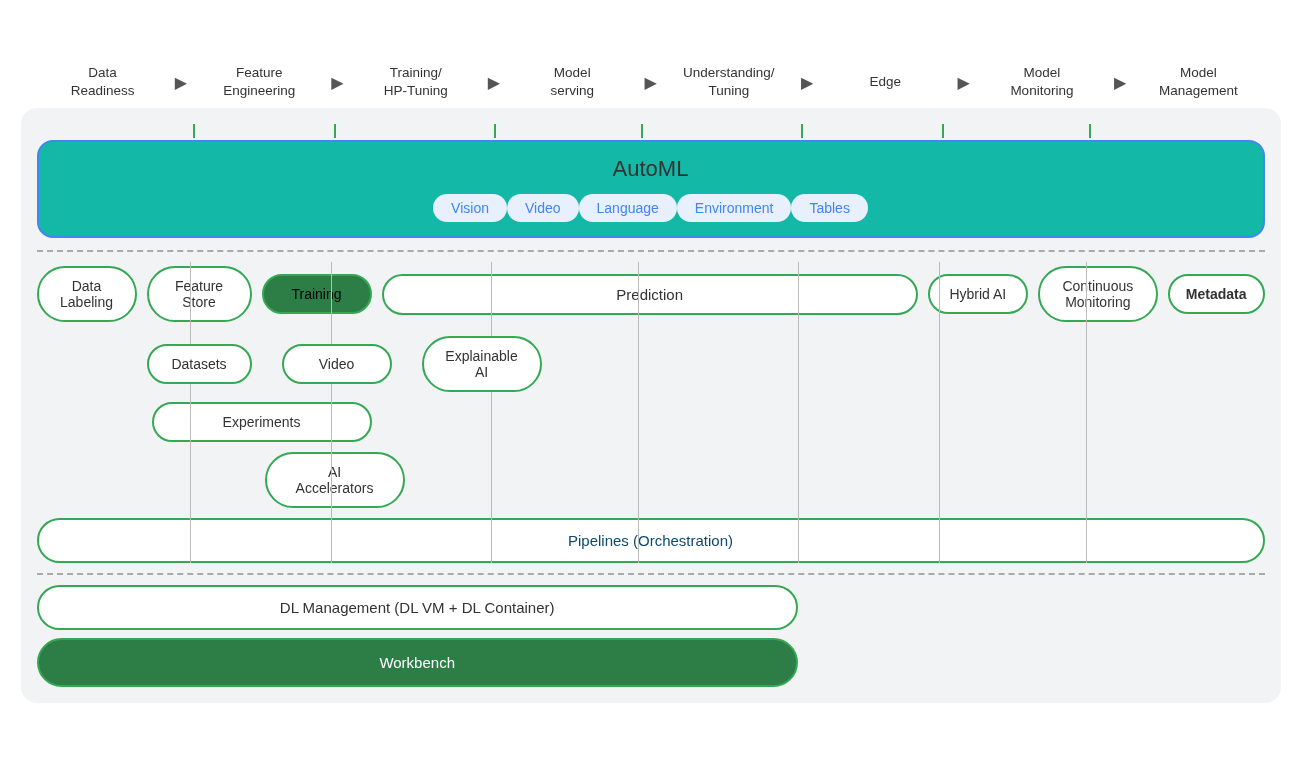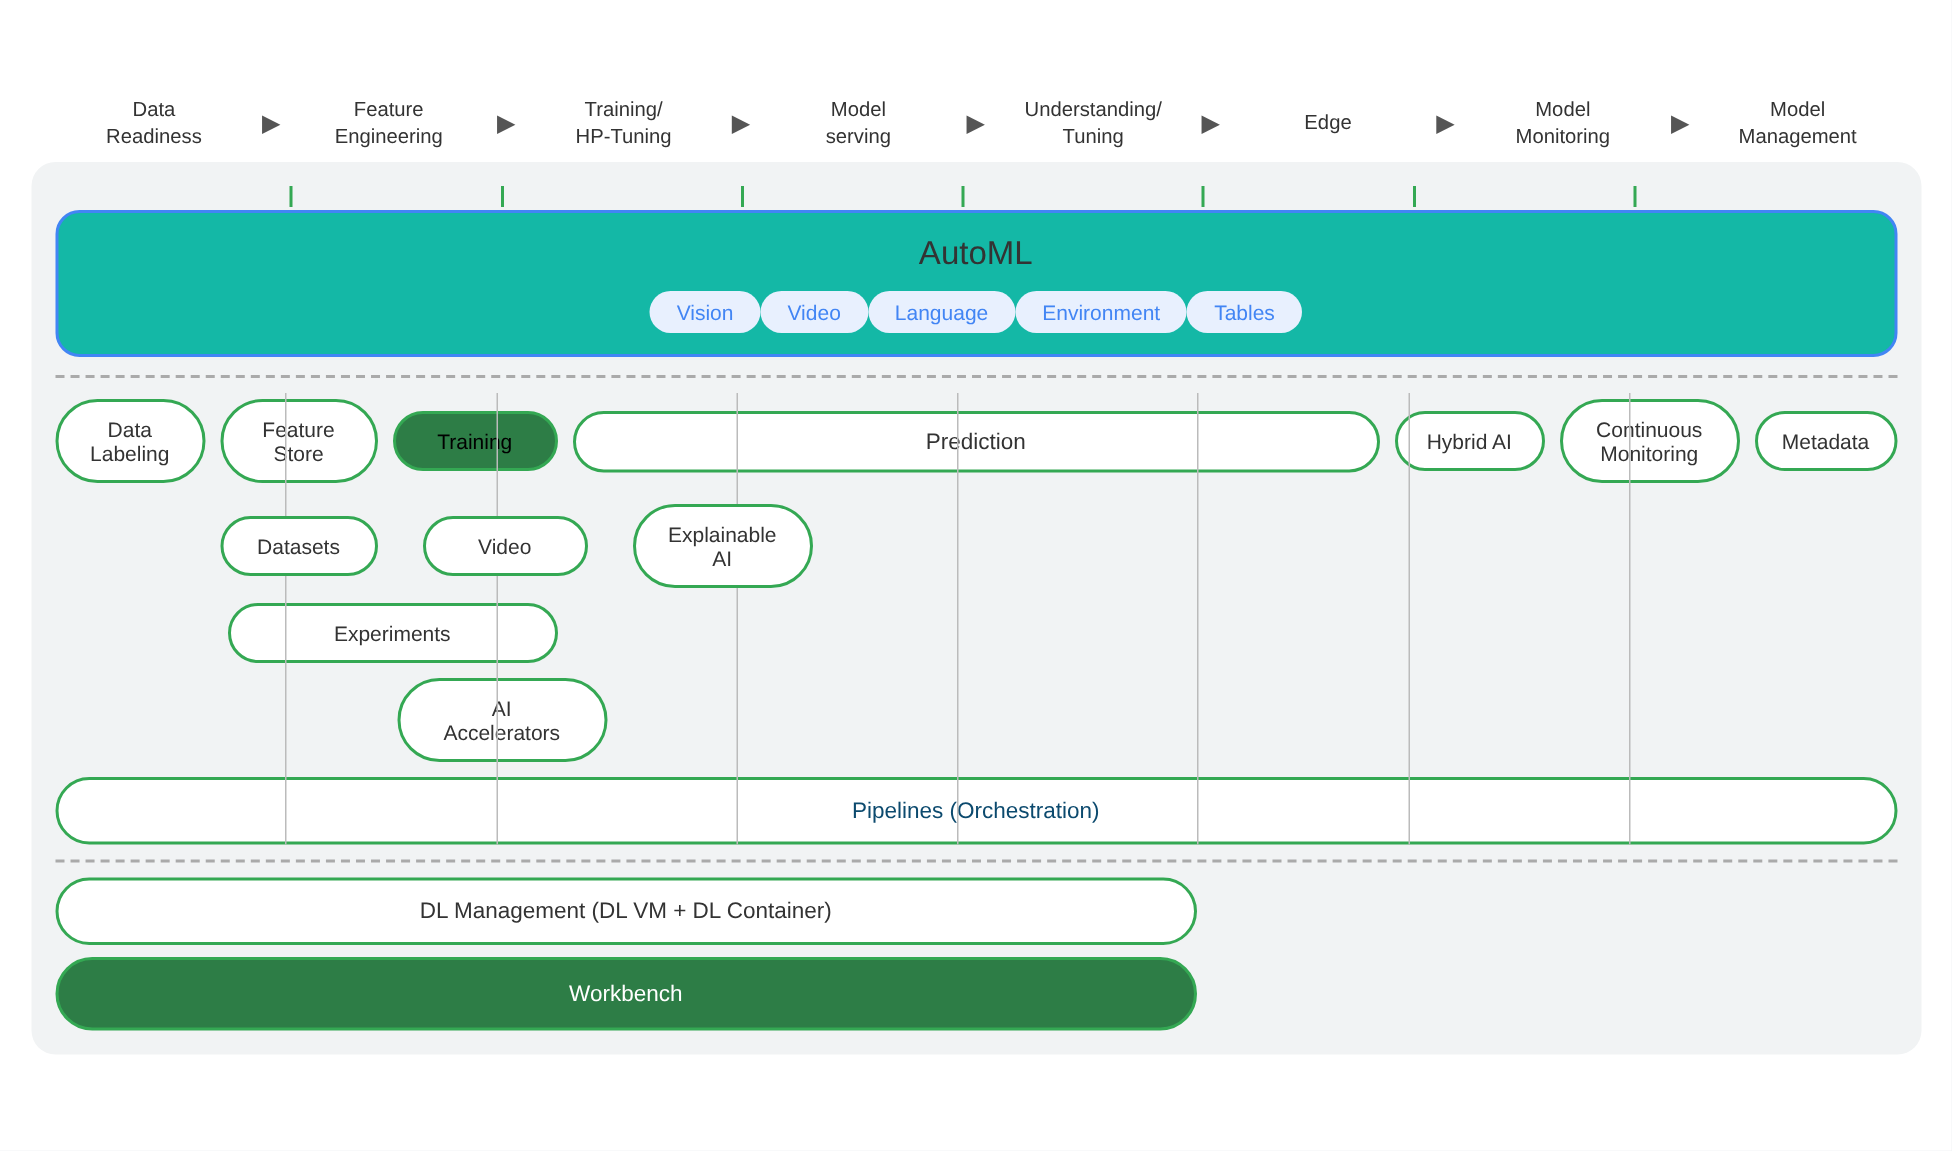--- a/index.html
+++ b/index.html
@@ -288,21 +288,21 @@
         <div class="vline" style="left: 85.5%;"></div>
       </div>
 
       <div class="services-row">
         <div class="service-pill" style="min-width:100px;">Data<br>Labeling</div>
         <div class="service-pill" style="min-width:105px;">Feature<br>Store</div>
         <div class="service-pill filled" style="min-width:110px;">Training</div>
         <div class="service-pill large">Prediction</div>
         <div class="service-pill" style="min-width:100px;text-align:center;">Hybrid AI</div>
         <div class="service-pill" style="min-width:120px;">Continuous<br>Monitoring</div>
-        <div class="service-pill" style="min-width:95px;">Metadata</div>
+        <div class="service-pill" style="min-width:95px;font-weight:bold;">Metadata</div>
       </div>
 
       <div style="display:flex; gap:10px; margin-bottom:10px; align-items:center; position:relative;">
         <div style="min-width:100px;"></div>
         <div class="service-pill" style="min-width:105px;">Datasets</div>
         <div style="min-width:10px;"></div>
         <div class="service-pill" style="min-width:110px;">Video</div>
         <div style="flex:1; display:flex; justify-content:flex-start; padding-left:20px;">
           <div class="service-pill" style="min-width:120px;">Explainable<br>AI</div>
         </div>

